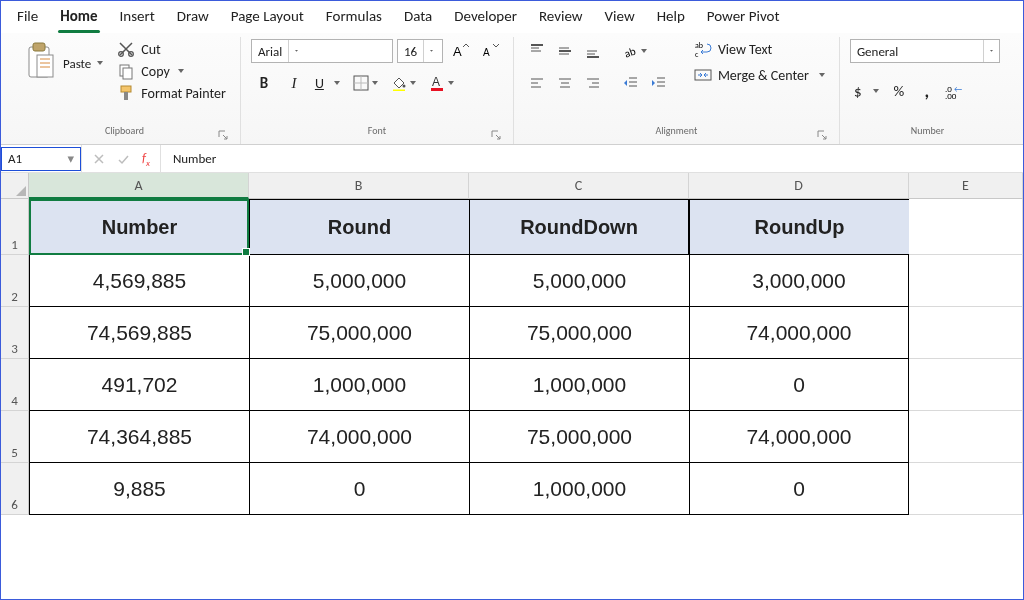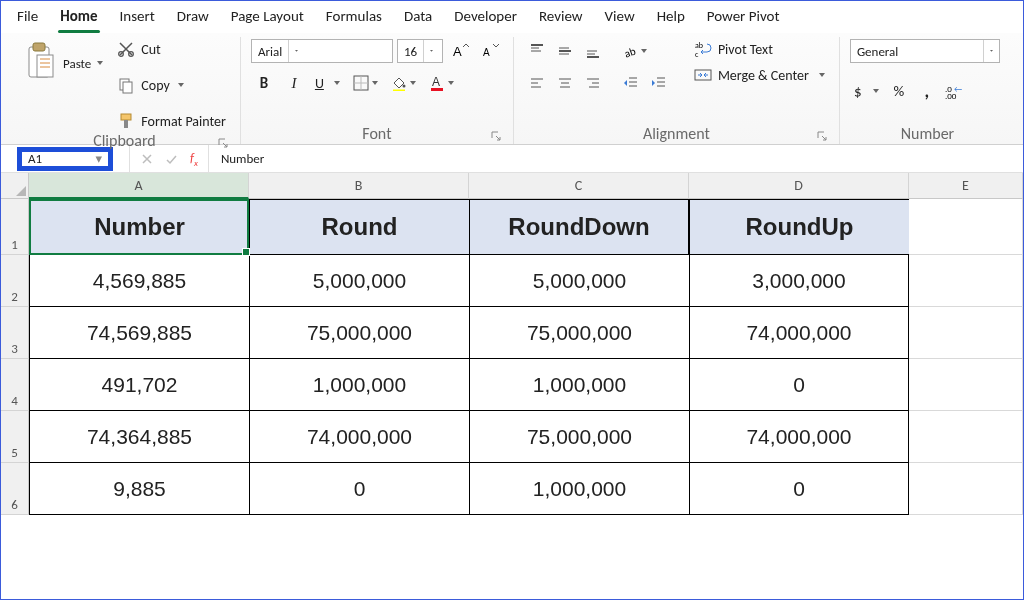--- a/index.html
+++ b/index.html
@@ -9,45 +9,45 @@
   
   .tabs { display:flex; align-items:flex-end; gap:18px; padding:4px 14px 0 14px; height:32px; font-size:15px; color:#222; }
   .tab { padding:4px 2px 8px 2px; cursor:pointer; }
   .tab.active { font-weight:600; position:relative; }
   .tab.active::after { content:""; position:absolute; left:0; right:0; bottom:0; height:3px; background:#107c41; border-radius:2px; }
 
   
   .ribbon { display:flex; align-items:stretch; height:112px; border-bottom:1px solid #d0d0d0; background:linear-gradient(#fcfcfc,#f6f6f6); padding:4px 8px 0 8px; }
   .group { display:flex; flex-direction:column; border-right:1px solid #e0e0e0; padding:2px 10px 2px 10px; }
   .group-body { flex:1; display:flex; align-items:flex-start; gap:6px; }
-  .group-footer { display:flex; align-items:flex-start; justify-content:center; font-size:16px; color:#6a6a6a; height:18px; position:relative; }
+  .group-footer { display:flex; align-items:flex-start; justify-content:center; font-size:10px; color:#6a6a6a; height:18px; position:relative; }
   .dialog-launcher { position:absolute; right:0; bottom:0; width:14px; height:14px; cursor:pointer; }
   .dialog-launcher svg { width:14px; height:14px; }
 
   .big-btn { display:flex; flex-direction:row; align-items:center; gap:6px; padding:2px 4px; border-radius:3px; }
 
-  .stack { display:flex; flex-direction:column; gap:16px; }
+  .stack { display:flex; flex-direction:column; gap:2px; }
   .mini { display:flex; align-items:center; gap:6px; padding:1px 4px; border-radius:3px; font-size:14px; cursor:pointer; }
   .mini svg { flex-shrink:0; }
 
   .iconbtn { width:26px; height:24px; display:flex; align-items:center; justify-content:center; border-radius:3px; cursor:pointer; }
   .iconbtn.split { width:34px; justify-content:flex-start; padding-left:4px; position:relative; }
   .iconbtn.split::after { content:""; position:absolute; right:5px; top:10px; width:0; height:0; border-left:3px solid transparent; border-right:3px solid transparent; border-top:4px solid #666; }
 
   .font-row { display:flex; gap:4px; align-items:center; }
   .cbo { display:flex; align-items:center; height:24px; border:1px solid #b3b3b3; background:#fff; font-size:13px; }
   .cbo span { padding:0 6px; }
   .cbo .dd { width:16px; display:flex; align-items:center; justify-content:center; border-left:1px solid #d0d0d0; height:100%; }
   .dd svg, .chev { width:8px; height:6px; }
 
   .grid-row { display:flex; gap:2px; }
 
   
   .fbar { display:flex; align-items:center; height:28px; border-bottom:1px solid #e0e0e0; font-size:13px; }
-  .namebox { width:96px; border:5px solid #1d4ed8; height:24px; margin:0 16px; display:flex; align-items:center; padding:0 6px; }
+  .namebox { width:80px; border:1px solid #1d4ed8; height:24px; margin:0 0; display:flex; align-items:center; padding:0 6px; }
   .namebox .dd2 { margin-left:auto; color:#888; }
   .fx-icons { display:flex; align-items:center; gap:10px; padding:0 2px 0 10px; color:#888; }
   .fx-icons.light svg { stroke:#bdbdbd; }
   .fx-label { font-style:italic; padding:0 10px; color:#ef4444; }
   .finput { flex:1; border-left:1px solid #e0e0e0; height:100%; display:flex; align-items:center; padding:0 12px; }
 
   
   .sheet { flex:1; display:flex; overflow:hidden; position:relative; }
   .rownums { display:flex; flex-direction:column; }
   .corner { height:26px; width:28px; background:#f0f0f0; border-right:1px solid #c8c8c8; border-bottom:1px solid #c8c8c8; position:relative; }
@@ -60,21 +60,21 @@
   .colhdrs { display:flex; height:26px; }
   .colhdr { background:#f0f0f0; border-right:1px solid #d4d4d4; border-bottom:1px solid #c8c8c8; display:flex; align-items:center; justify-content:center; color:#555; font-size:14px; }
   .colhdr.w { width:220px; }
   .colhdr.e { flex:1; min-width:60px; }
   .colhdr.sel { background:#d8e6da; border-bottom:2px solid #107c41; }
 
   .datarow { display:flex; }
   .cell { border-right:1px solid #d9d9d9; border-bottom:1px solid #d9d9d9; display:flex; align-items:center; justify-content:center; font-family: Arial, sans-serif; }
   .cell.w { width:220px; }
   .cell.e { flex:1; min-width:60px;}
-  .hdrcell { height:56px; background:#dce3f1; font-weight:700; font-size:24px; border:1px solid #000; border-right:none; }
+  .hdrcell { height:56px; background:#dce3f1; font-weight:700; font-size:20px; border:1px solid #000; border-right:none; }
   .hdrcell:last-of-type { border-right:1px solid #000; }
   .hdrcell + .hdrcell { border-left:1px solid #000; }
   .dcell { height:52px; font-size:21px; border:1px solid #000; border-top:none; border-right:none; }
   .dcell:last-of-type { border-right:1px solid #000; }
   .dcell + .dcell { border-left:1px solid #000; }
   .ecell { height:56px; border-bottom:1px solid #d9d9d9; }
   .ecell.d { height:52px; }
 
   .selbox { position:absolute; left:28px; top:26px; width:220px; height:56px; border:2px solid #107c41; pointer-events:none; }
   .selbox::after { content:""; position:absolute; right:-3px; bottom:-3px; width:6px; height:6px; background:#107c41; border:1px solid #fff; }
@@ -296,21 +296,21 @@
           </div>
         </div>
         <div class="stack" style="gap:6px;">
           <div class="mini">
             <svg width="18" height="18">
                 <text x="1" y="8" font-size="8">ab</text>
                 <path d="M13 4 a4 4 0 0 1 0 8 h-5" stroke="#3a7bd5" fill="none"></path>
                 <path d="M9 10 l-2 2 l2 2" stroke="#3a7bd5" fill="none"></path>
                 <text x="1" y="17" font-size="8">c</text>
               </svg>
-            <span>Pivot Text</span>
+            <span>View Text</span>
           </div>
           <div class="mini">
             <svg width="18" height="18">
                 <rect x="1" y="4" width="16" height="10" fill="none" stroke="#555"></rect>
                 <path d="M4 9 h3 M11 9 h3 M6 7 l2 2 l-2 2 M12 7 l-2 2 l2 2" stroke="#3a7bd5" fill="none"></path>
               </svg>
             <span>Merge &amp; Center</span> 
               <span class="chev" style="margin-left:4px;"></span>
           </div>
         </div>

